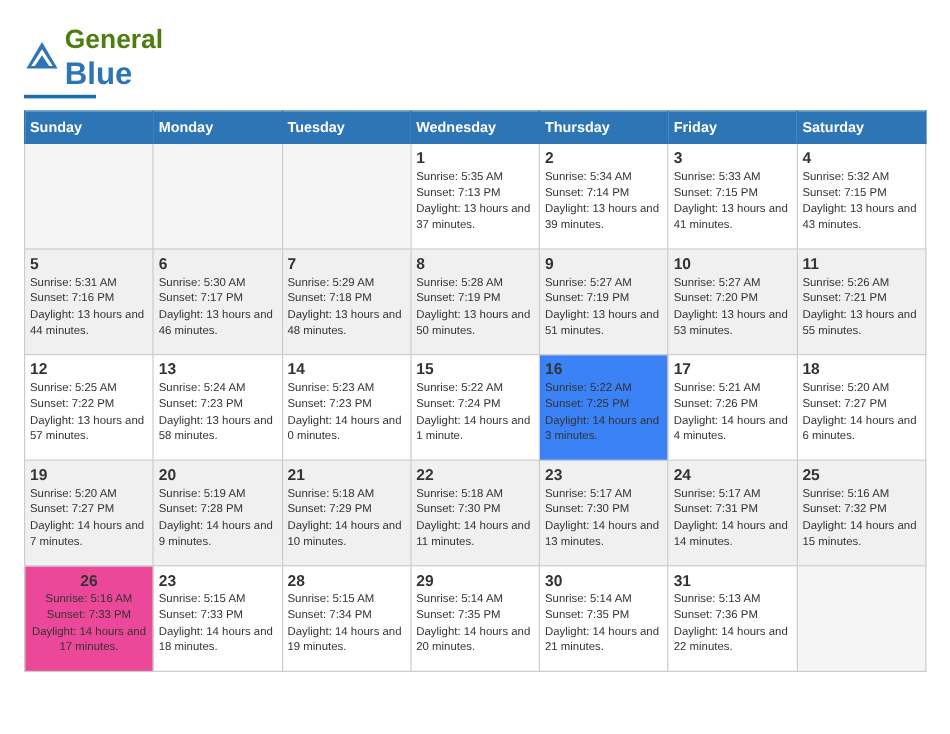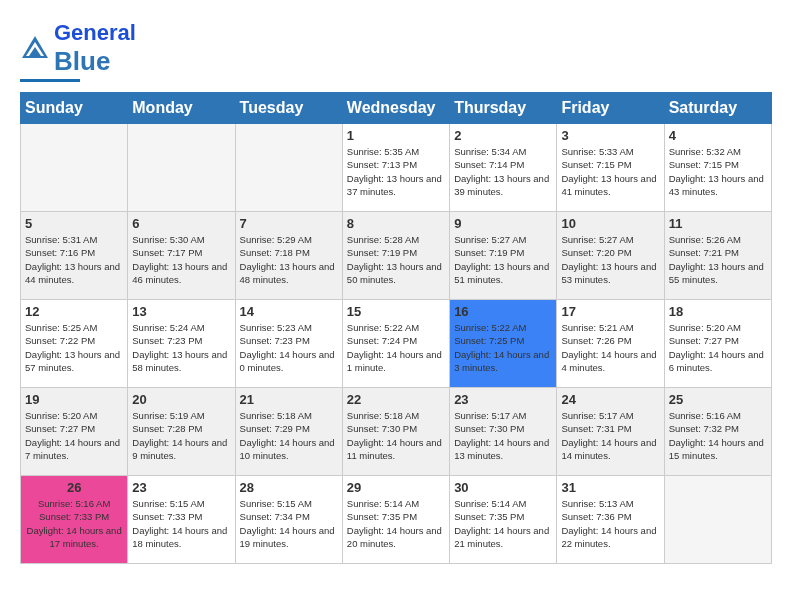--- a/index.html
+++ b/index.html
@@ -41,21 +41,21 @@
       color: #555;
     }
     table {
       width: 100%;
       border-collapse: collapse;
       table-layout: fixed;
     }
     th {
       background: #2e75b6;
       color: #fff;
-      font-size: 16px;
+      font-size: 12px;
       font-weight: bold;
       padding: 6px 4px;
       text-align: left;
       border: 1px solid #2e75b6;
     }
     td {
       border: 1px solid #ccc;
       vertical-align: top;
       padding: 4px;
       height: 88px;
@@ -97,21 +97,21 @@
   <div class="logo">
     <div class="logo-row">
       <div class="logo-icon">
         <svg width="30" height="30" viewBox="0 0 30 30">
           <polygon points="15,4 28,26 2,26" fill="#2e75b6"></polygon>
           <polygon points="15,10 24,24 6,24" fill="white"></polygon>
           <polygon points="15,15 21,24 9,24" fill="#2e75b6"></polygon>
         </svg>
       </div>
       <div>
-        <span style="font-size:22px;font-weight:bold;color:#1d4ed8;">General</span><br>
+        <span style="font-size:22px;font-weight:bold;color:#4d7c0f;">General</span><br>
         <span style="font-size:26px;font-weight:bold;color:#2e75b6;">Blue</span>
       </div>
     </div>
     <div class="logo-line"></div>
   </div>
   <div class="title-block">
     <div class="title-month"></div>
     <div class="title-location"></div>
   </div>
 </div>

